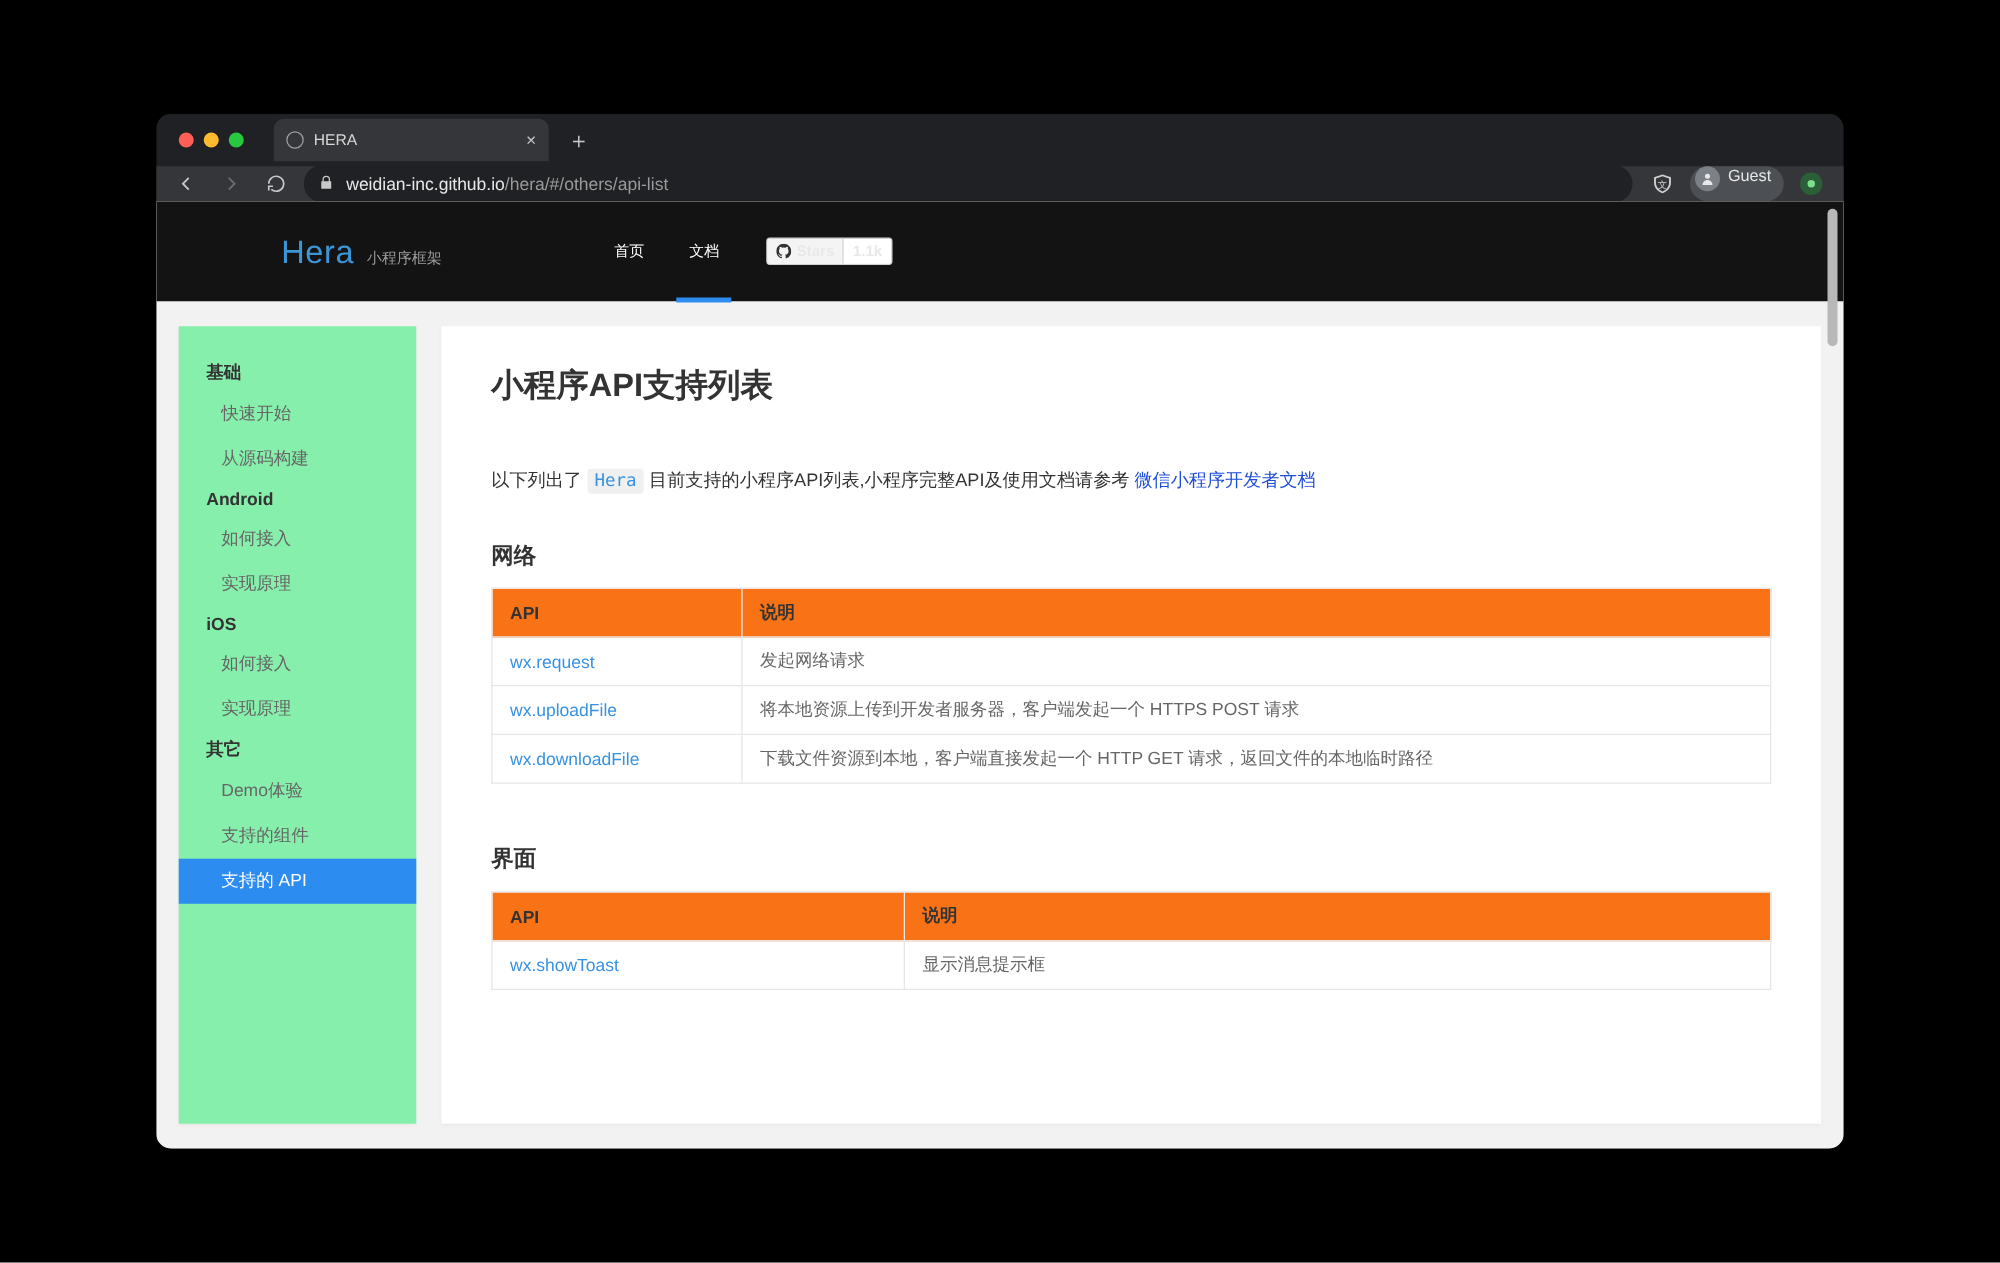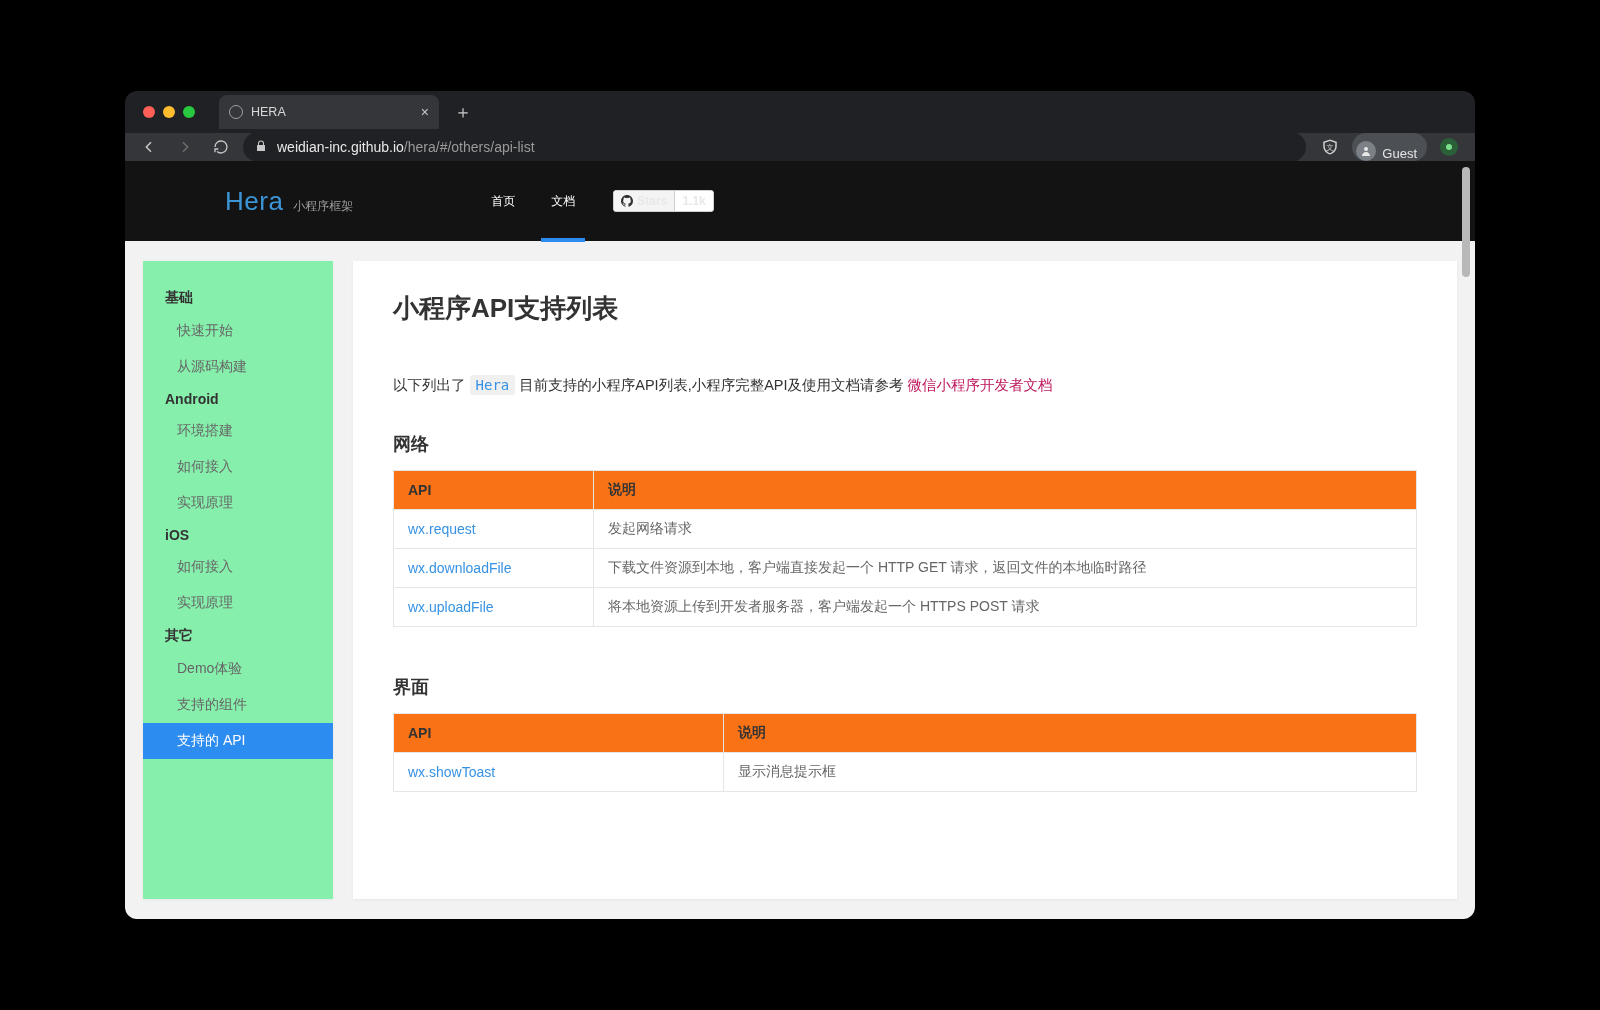--- a/index.html
+++ b/index.html
@@ -110,21 +110,21 @@
     display: flex; align-items: center; gap: 6px;
   }
   .icon-btn {
     width: 32px; height: 32px;
     display: flex; align-items: center; justify-content: center;
     color: #d0d0d0;
     cursor: pointer;
     border-radius: 50%;
   }
   .guest-pill {
-    display: flex; align-items: flex-end;
+    display: flex; align-items: flex-start;
     gap: 6px;
     background: #4c4f54;
     color: #e6e6e6;
     height: 28px;
     padding: 0 10px 0 4px;
     border-radius: 14px;
     font-size: 13px;
     cursor: pointer;
   }
   .guest-pill .avatar {
@@ -261,21 +261,21 @@
     line-height: 1.8;
   }
   .intro code {
     background: #f0f0f0;
     color: #3792e3;
     padding: 2px 6px;
     border-radius: 3px;
     font-family: ui-monospace, Menlo, monospace;
     font-size: 14px;
   }
-  .intro a { color: #be185d; text-decoration: none; cursor:pointer;text-align:center;}
+  .intro a { color: #1d4ed8; text-decoration: none; cursor:pointer;text-align:center;}
   .main h2 {
     font-size: 18px;
     font-weight: 700;
     margin: 10px 0 14px;
   }
   table.api {
     width: 100%;
     border-collapse: collapse;
     font-size: 14px;
     margin-bottom: 48px;
@@ -386,21 +386,20 @@
       </div>
     </div>
 
     <div class="content-row">
       <div class="sidebar">
         <div class="side-group-title">基础</div>
         <div class="side-item">快速开始</div>
         <div class="side-item">从源码构建</div>
 
         <div class="side-group-title">Android</div>
-        <div class="side-item">环境搭建</div>
         <div class="side-item">如何接入</div>
         <div class="side-item">实现原理</div>
 
         <div class="side-group-title">iOS</div>
         <div class="side-item">如何接入</div>
         <div class="side-item">实现原理</div>
 
         <div class="side-group-title">其它</div>
         <div class="side-item">Demo体验</div>
         <div class="side-item">支持的组件</div>
@@ -421,26 +420,26 @@
               <th>API</th>
               <th>说明</th>
             </tr>
           </thead>
           <tbody>
             <tr>
               <td><a>wx.request</a></td>
               <td class="desc">发起网络请求</td>
             </tr>
             <tr>
+              <td><a>wx.uploadFile</a></td>
+              <td class="desc">将本地资源上传到开发者服务器，客户端发起一个 HTTPS POST 请求</td>
+            </tr>
+            <tr>
               <td><a>wx.downloadFile</a></td>
               <td class="desc">下载文件资源到本地，客户端直接发起一个 HTTP GET 请求，返回文件的本地临时路径</td>
-            </tr>
-            <tr>
-              <td><a>wx.uploadFile</a></td>
-              <td class="desc">将本地资源上传到开发者服务器，客户端发起一个 HTTPS POST 请求</td>
             </tr>
           </tbody>
         </table>
 
         <h2>界面</h2>
         <table class="api wide">
           <thead>
             <tr>
               <th>API</th>
               <th>说明</th>

